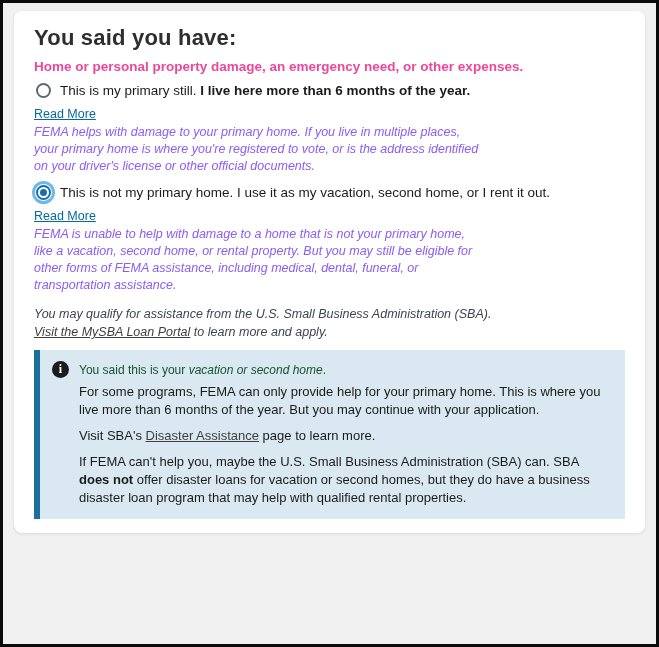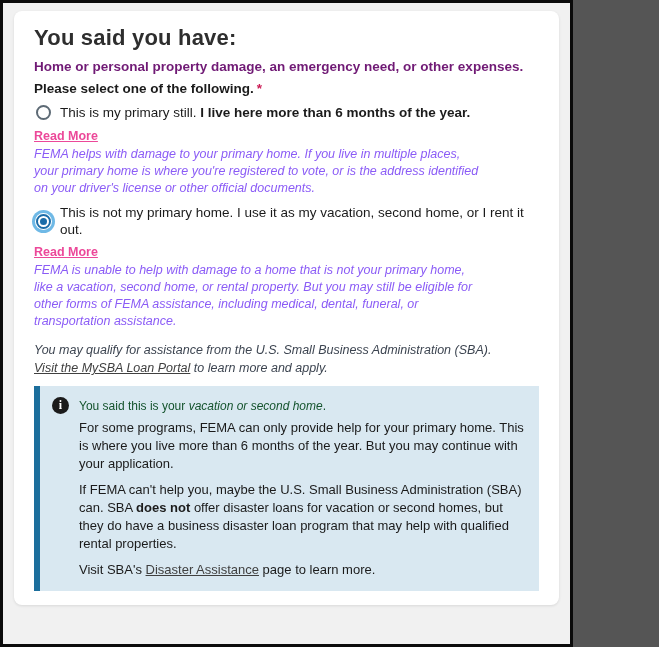--- a/index.html
+++ b/index.html
@@ -1,55 +1,55 @@
 <!DOCTYPE html>
 <html><head>
 <meta charset="utf-8">
 <style>
   * { margin:0; padding:0; box-sizing:border-box; }
   html,body { background:#555; }
   body { font-family:"Liberation Sans","DejaVu Sans",sans-serif; }
 
   .frame {
-    width:573px; height:647px;
+    width:659px; height:647px;
     border:3px solid #0b0b0b;
     background:#f1f1f1;
     padding:8px 11px;
     overflow:hidden;
     display:flex; flex-direction:column;
   }
 
   .card {
     background:#ffffff;
     border-radius:8px;
     box-shadow:0 1px 3px rgba(0,0,0,0.10);
   }
   .card-main { padding:12px 20px 14px 20px; }
 
   h1.page-title { font-size:22px; font-weight:bold; color:#2e2e2e; letter-spacing:0.2px; margin:2px 0 7px 0; }
-  .subtitle { font-size:13.5px; font-weight:bold; color:#701a75; margin:6px 0 5px 0; line-height:17px; }
+  .subtitle { font-size:13.5px; font-weight:bold; color:#ec4899; margin:6px 0 5px 0; line-height:17px; }
   .intro { font-size:13.5px; color:#1b1b1b; margin:0 0 14px 0; line-height:17px; }
   .select-label { font-size:13.5px; font-weight:bold; color:#1b1b1b; margin:0 0 5px 0; line-height:17px; }
   .required { color:#cb1b55; font-weight:bold; margin-left:3px; }
 
   .option-row { display:flex; align-items:center; gap:9px; margin:0 0 4px 0; min-height:20px; cursor:pointer; }
   .radio {
     flex:0 0 auto; width:15px; height:15px; border-radius:50%;
     border:2px solid #5d6a75; background:#fff; position:relative; margin-left:2px;
   }
   .radio.checked {
     border-color:#1b6ca8;
     box-shadow:0 0 0 1px #ffffff, 0 0 0 4px #6fb9e6;
   }
   .radio.checked::after {
     content:""; position:absolute; inset:2px; border-radius:50%; background:#1b6ca8;
   }
   .option-label { font-size:13.5px; color:#1b1b1b; line-height:17px; }
 
-  a.read-more { display:inline-block; font-size:12.5px; font-weight:bold; color:#ec4899; text-decoration:underline; margin:0 0 3px 0; }
+  a.read-more { display:inline-block; font-size:12.5px; font-weight:normal; color:#0369a1; text-decoration:underline; margin:0 0 3px 0; }
   .option-desc {
     font-size:12.5px; font-style:italic; color:#8b5cf6;
     line-height:17px; white-space:pre-line; margin:0 0 3px 0;
   }
   .sba-note { font-size:12.5px; font-style:italic; color:#3d4551; line-height:18px; margin:11px 0 9px 0; }
   a.inline-link { color:#404040; text-decoration:underline; }
 
   .alert {
     background:#d9e8f1;
     border-left:6px solid #1c6e9c;
@@ -71,21 +71,20 @@
 </style>
 </head>
 <body>
 
 <div class="frame">
   <div class="card card-main">
 
     <h1 class="page-title">You said you have:</h1>
     <p class="subtitle">Home or personal property damage, an emergency need, or other expenses.</p>
 
-    <p class="select-label"><span>Please select one of the following.</span><span class="required">*</span></p>
 
     
     <div class="option-row">
       <span class="radio"></span>
       <span class="option-label"><span>This is my primary still. </span><b>I live here more than 6 months of the year.</b></span>
     </div>
     <a class="read-more" href="#">Read More</a>
     <div class="option-desc">FEMA helps with damage to your primary home. If you live in multiple places,
 your primary home is where you're registered to vote, or is the address identified
 on your driver's license or other official documents.</div>
@@ -104,19 +103,19 @@
     <p class="sba-note"><span>You may qualify for assistance from the U.S. Small Business Administration (SBA).</span><br><a class="inline-link" href="#">Visit the MySBA Loan Portal</a><span> to learn more and apply.</span></p>
 
     
     <div class="alert">
       <div class="alert-head">
         <span class="info-icon">i</span>
         <span class="alert-title"><span>You said this is your </span><em>vacation or second home</em><span>.</span></span>
       </div>
       <div class="alert-body">
         <p>For some programs, FEMA can only provide help for your primary home. This is where you live more than 6 months of the year. But you may continue with your application.</p>
+        <p><span>Visit SBA's </span><a class="inline-link" href="#">Disaster Assistance</a><span> page to learn more.</span></p>
         <p><span>If FEMA can't help you, maybe the U.S. Small Business Administration (SBA) can. SBA </span><b>does not</b><span> offer disaster loans for vacation or second homes, but they do have a business disaster loan program that may help with qualified rental properties.</span></p>
-        <p><span>Visit SBA's </span><a class="inline-link" href="#">Disaster Assistance</a><span> page to learn more.</span></p>
       </div>
     </div>
   </div>
 
 </div>
 
 </body></html>

